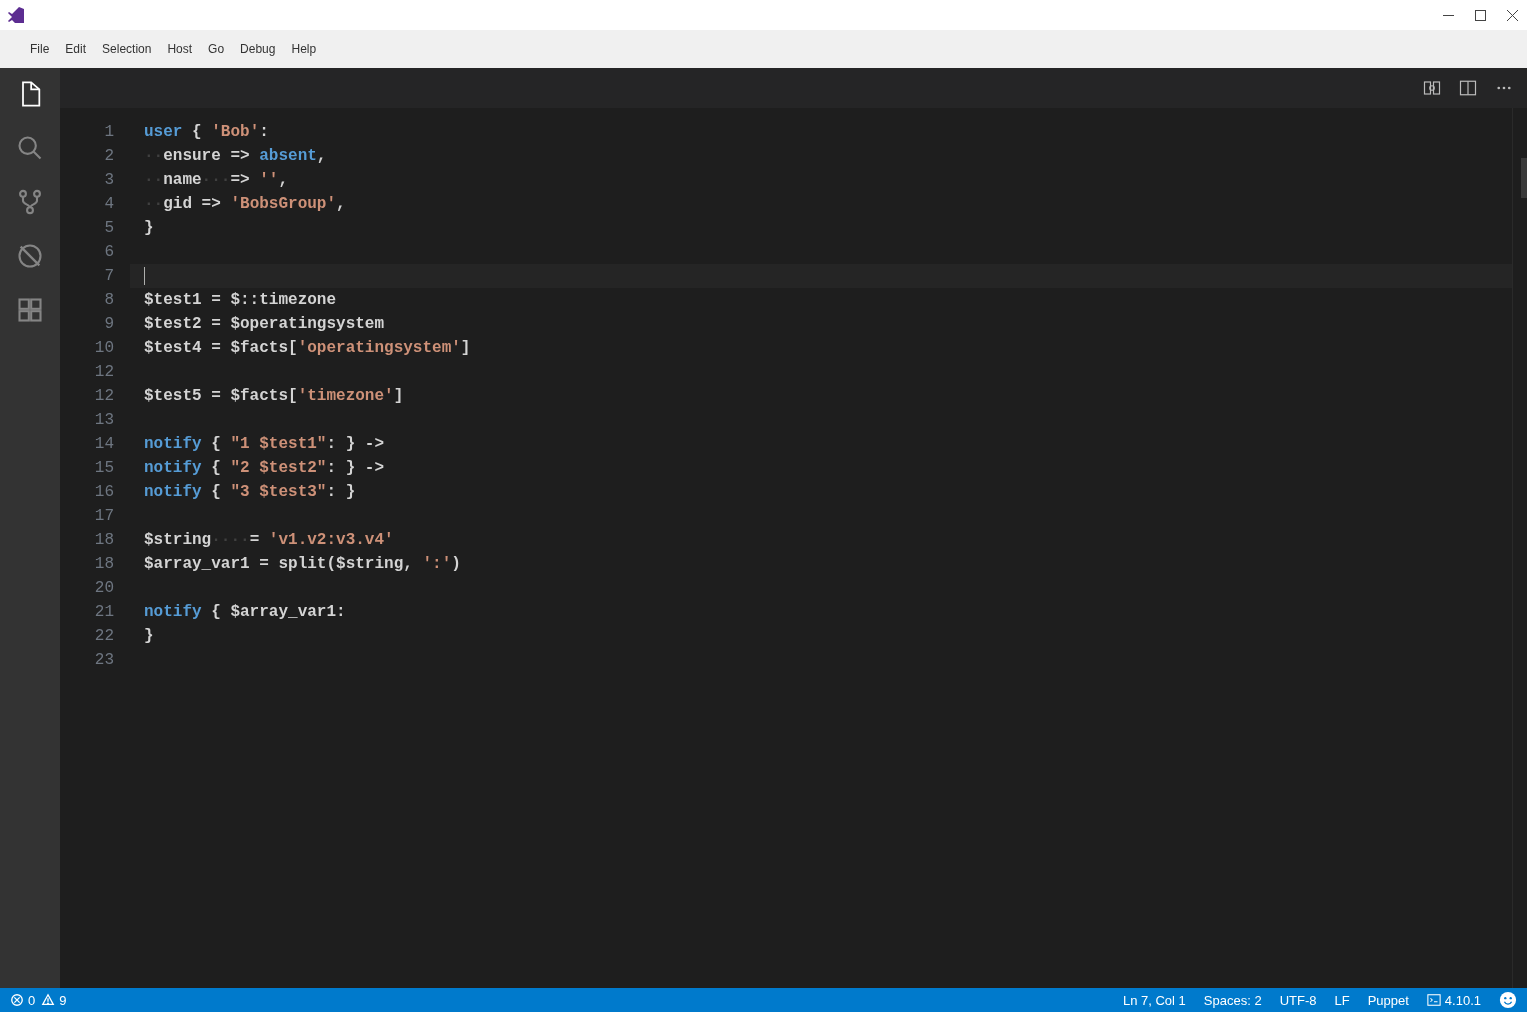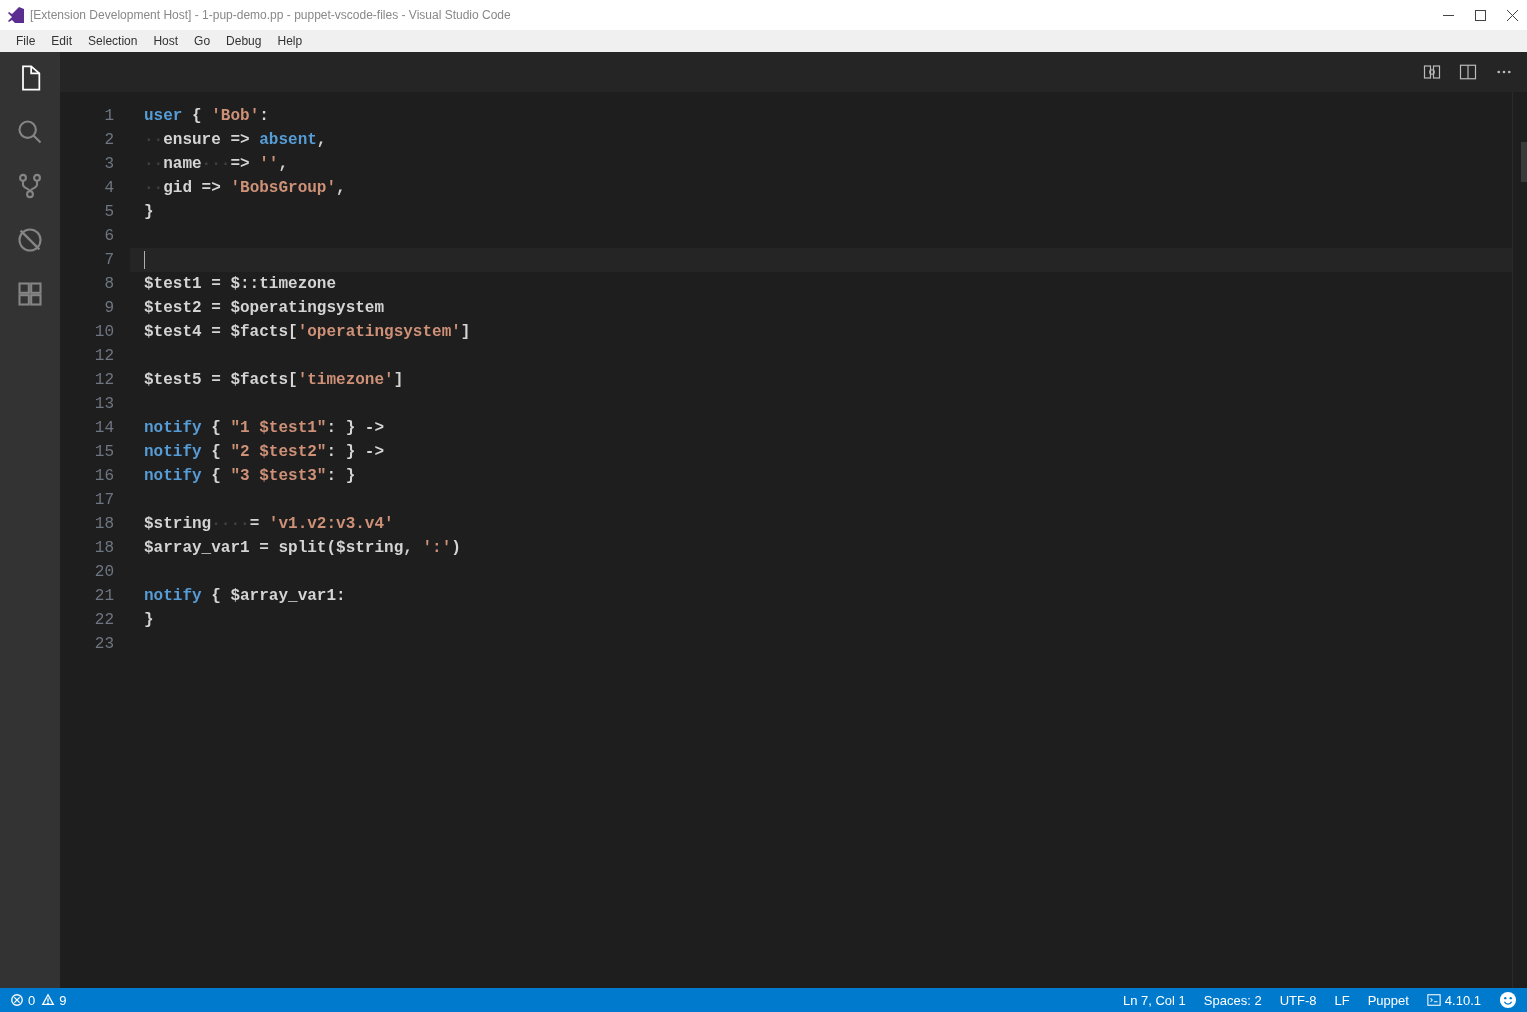--- a/index.html
+++ b/index.html
@@ -5,21 +5,21 @@
   * { margin:0; padding:0; box-sizing:border-box; }
   html,body { width:100%; height:100%; font-family:"Segoe UI",Arial,sans-serif; overflow:hidden; }
   body { background:#1e1e1e; color:#ccc; display:flex; flex-direction:column; }
   
   .titlebar { height:30px; background:#fff; display:flex; align-items:center; padding:0 8px; color:#888; font-size:12px; }
   .titlebar .vs-icon { width:16px; height:16px; margin-right:6px; display:flex; align-items:center; }
   .titlebar .title-text { flex:1; white-space:nowrap; overflow:hidden; }
   .win-controls { display:flex; gap:18px; margin-left:auto; }
   .win-btn { width:14px; height:14px; display:flex; align-items:center; justify-content:center; color:#555; }
   
-  .menubar { height:22px; background:#f0f0f0; display:flex; align-items:center; padding:0 8px; font-size:12px; color:#333; }
+  .menubar { height:38px; background:#f0f0f0; display:flex; align-items:center; padding:0 22px; font-size:12px; color:#333; }
   .menubar .menu-item { padding:0 8px; cursor:default; }
   
   .main { flex:1; display:flex; min-height:0; }
   .activitybar { width:60px; background:#333333; display:flex; flex-direction:column; align-items:center; padding-top:10px; gap:22px; }
   .activitybar .act-icon { width:32px; height:32px; display:flex; align-items:center; justify-content:center; color:#858585; }
   .activitybar .act-icon.active { color:#fff; }
   .editor-area { flex:1; display:flex; flex-direction:column; background:#1e1e1e; min-width:0; }
   
   .tabbar { height:40px; background:#252526; display:flex; align-items:stretch; }
   .tab { display:flex; align-items:center; padding:0 12px; background:#1e1e1e; color:#fff; font-size:14px; gap:8px; border-right:1px solid #252526; }
@@ -51,21 +51,20 @@
 </style>
 </head>
 <body>
 
 <div class="titlebar">
   <span class="vs-icon">
     <svg viewBox="0 0 16 16" width="16" height="16">
         <path fill="#5c2d91" d="M11 0l-7 7-3-2-1 1 4 4-4 4 1 1 3-2 7 7 5-2v-16z"></path>
       </svg>
   </span>
-  <span class="title-text">[Extension Development Host] - 1-pup-demo.pp - puppet-vscode-files - Visual Studio Code</span>
   <div class="win-controls">
     <span class="win-btn">
         <svg width="11" height="11" viewBox="0 0 11 11">
           <rect y="5" width="11" height="1" fill="#444"></rect>
         </svg>
       </span>
     <span class="win-btn">
         <svg width="11" height="11" viewBox="0 0 11 11">
           <rect x="0.5" y="0.5" width="10" height="10" fill="none" stroke="#444"></rect>
         </svg>

